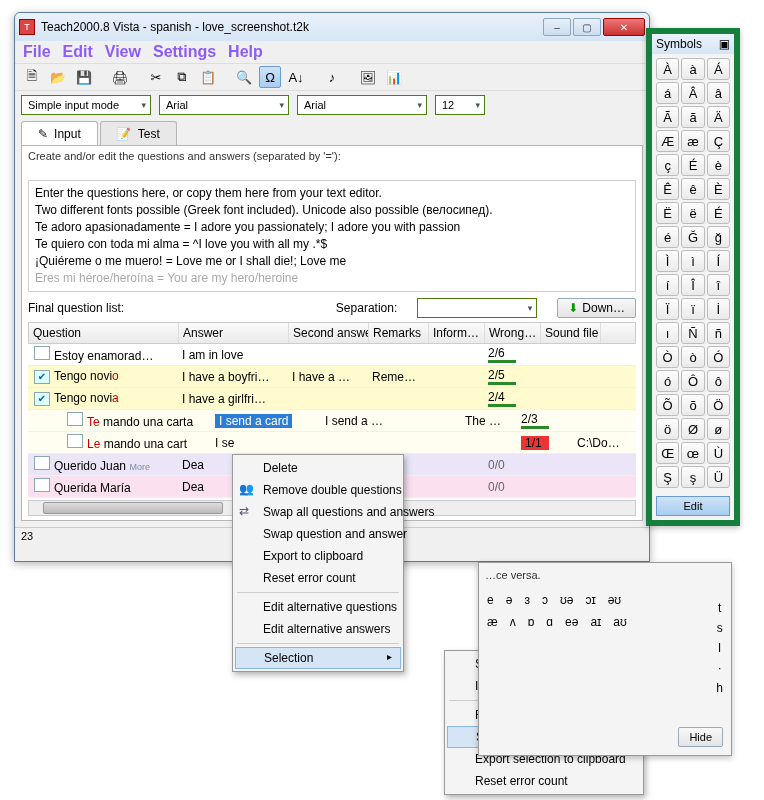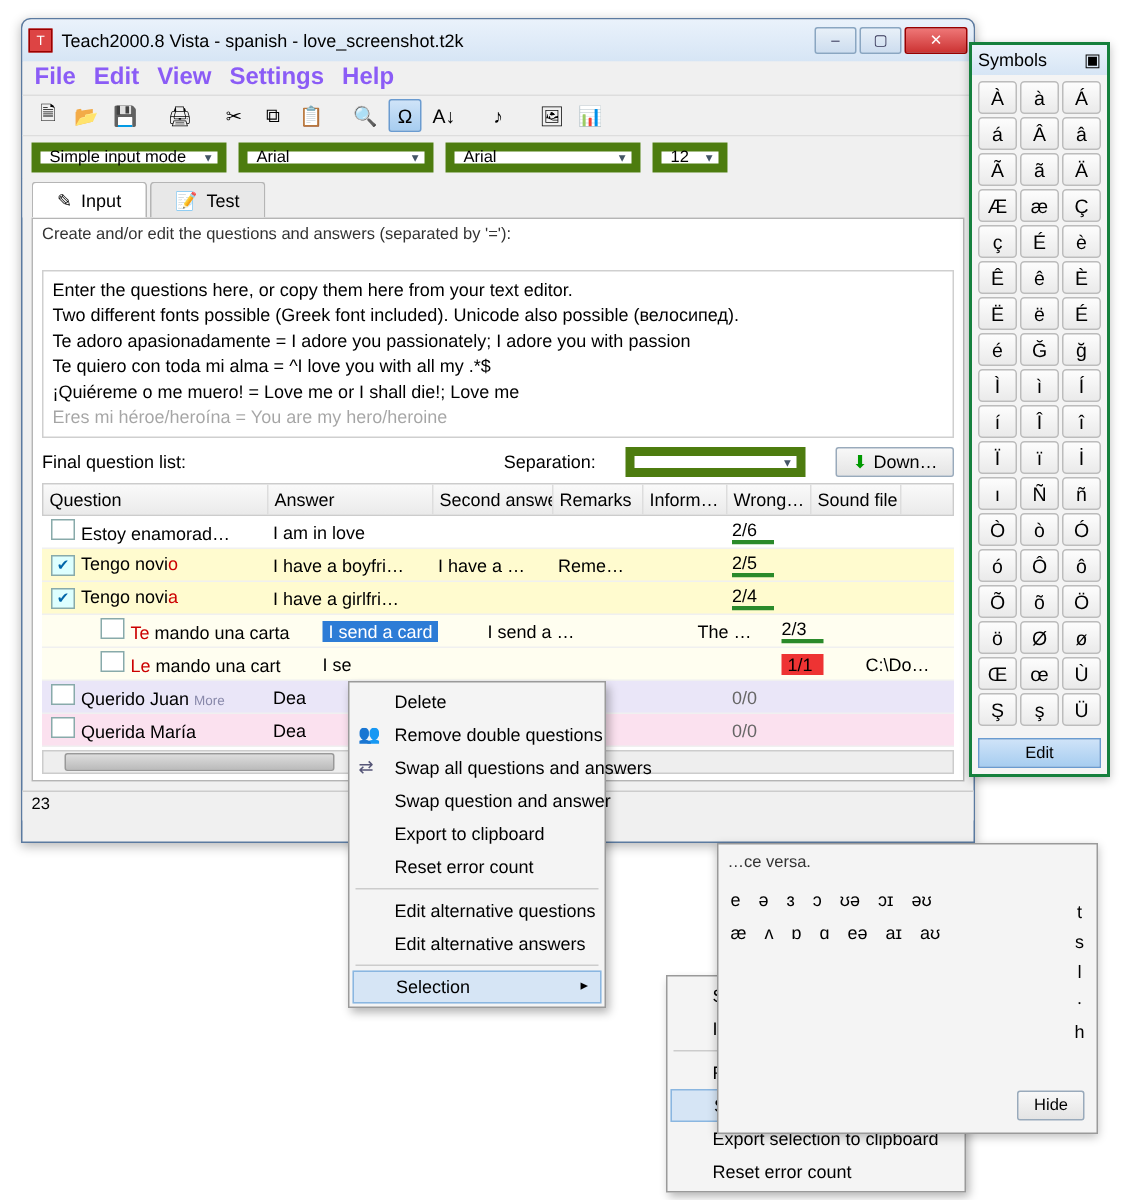--- a/index.html
+++ b/index.html
@@ -16,21 +16,21 @@
 
 .menubar { height: 22px; display: flex; align-items: center; padding: 0 8px; gap: 12px; background: #f0f0f0; }
 .menubar span { font-size: 16px; color: #8b5cf6; font-weight: bold; }
 
 .toolbar { height: 28px; display: flex; align-items: center; padding: 0 6px; gap: 4px; background: #f0f0f0; border-top: 1px solid #ddd; border-bottom: 1px solid #ddd; }
 .tbtn { width: 22px; height: 22px; border: 1px solid transparent; display: flex; align-items: center; justify-content: center; font-size: 13px; border-radius: 2px; }
 .tsep { width: 6px; }
 .tbtn.omega { background: linear-gradient(#cfe3f8,#a7cdf0); border: 1px solid #6a9bd0; }
 
 .fontbar { height: 28px; display: flex; align-items: center; padding: 0 6px; gap: 8px; background: #f0f0f0; }
-.combo { height: 20px; background: #fff; border: 6px solid #4d7c0f; display: flex; align-items: center; padding: 0 18px 0 6px; position: relative; font-size: 11px; }
+.combo { height: 20px; background: #fff; border: 1px solid #4d7c0f; display: flex; align-items: center; padding: 0 18px 0 6px; position: relative; font-size: 11px; }
 .combo::after { content: "▾"; position: absolute; right: 4px; font-size: 9px; color: #456; }
 .combo.mode { width: 130px; }
 .combo.font { width: 130px; }
 .combo.size { width: 50px; }
 
 .tabs { height: 26px; display: flex; align-items: flex-end; padding: 0 6px; background: #f0f0f0; }
 .tab { height: 24px; padding: 0 16px; display: flex; align-items: center; gap: 6px; border: 1px solid #b5b5b5; border-bottom: none; background: #e8e8e8; border-radius: 3px 3px 0 0; margin-right: 2px; font-size: 12px; }
 .tab.active { background: #fff; }
 .tab .ticon { font-size: 12px; }
 
@@ -69,21 +69,21 @@
 
 
 .ctxmenu { position: absolute; background: #f4f4f4; border: 1px solid #9a9a9a; box-shadow: 2px 3px 6px rgba(0,0,0,0.3); font-size: 12px; padding: 2px 0; }
 .ctxmenu .mi { padding: 4px 28px 4px 30px; white-space: nowrap; position: relative; }
 .ctxmenu .mi .micon { position: absolute; left: 6px; top: 3px; font-size: 12px; color: #557; }
 .ctxmenu .mi.h { background: #d6e5f5; border: 1px solid #8ab6e0; margin: 0 2px; padding: 3px 26px 3px 28px; }
 .ctxmenu .sep { height: 1px; background: #ccc; margin: 3px 4px; }
 .ctxmenu .mi.sub::after { content: "▸"; position: absolute; right: 8px; font-size: 10px; }
 
 
-.sympanel { position: absolute; left: 646px; top: 28px; width: 94px; background: #f4f4f4; border: 2px solid #15803d; box-shadow: 0 2px 6px rgba(0,0,0,0.25); }
+.sympanel { position: absolute; left: 646px; top: 28px; width: 94px; background: #f4f4f4; border: 6px solid #15803d; box-shadow: 0 2px 6px rgba(0,0,0,0.25); }
 .sympanel .symtitle { height: 20px; background: linear-gradient(#eaf2fb,#d6e5f5); display: flex; align-items: center; padding: 0 4px; font-size: 11px; justify-content: space-between; }
 .symgrid { display: grid; grid-template-columns: repeat(3, 1fr); gap: 2px; padding: 4px; }
 .symgrid .sym { height: 22px; background: linear-gradient(#fdfdfd,#eaeaea); border: 1px solid #bcbcbc; border-radius: 3px; display: flex; align-items: center; justify-content: center; font-size: 13px; }
 .sympanel .editbtn { margin: 4px; height: 20px; background: linear-gradient(#cfe3f8,#a7cdf0); border: 1px solid #6a9bd0; display: flex; align-items: center; justify-content: center; font-size: 11px; }
 
 
 .ipapanel { position: absolute; left: 478px; top: 562px; width: 254px; height: 194px; background: #f4f4f4; border: 1px solid #9a9a9a; box-shadow: 0 2px 6px rgba(0,0,0,0.25); padding: 6px; }
 .ipapanel .hint { font-size: 11px; color: #333; margin-bottom: 8px; }
 .ipapanel .row1, .ipapanel .row2 { display: flex; gap: 12px; font-size: 15px; padding: 4px 2px; }
 .ipapanel .sidecol { position: absolute; right: 8px; top: 38px; display: flex; flex-direction: column; gap: 6px; font-size: 11px; align-items: center; }

